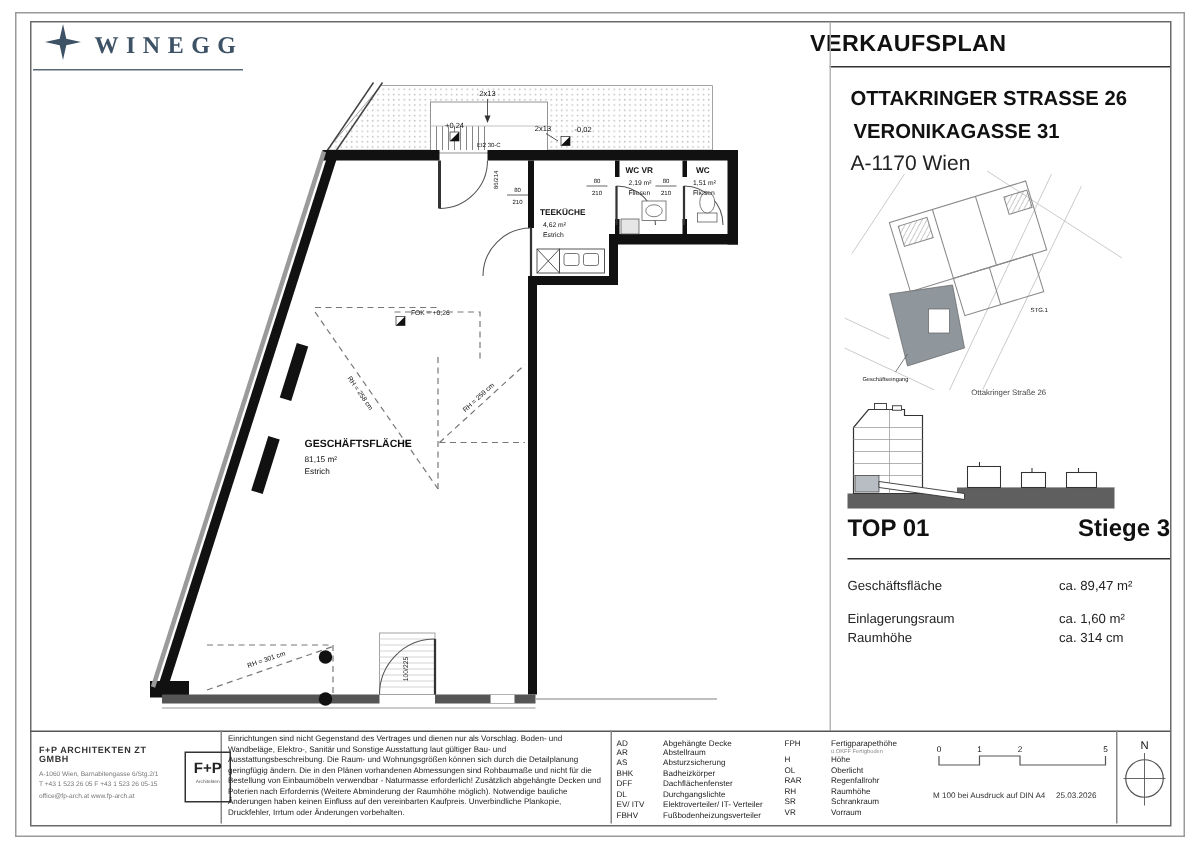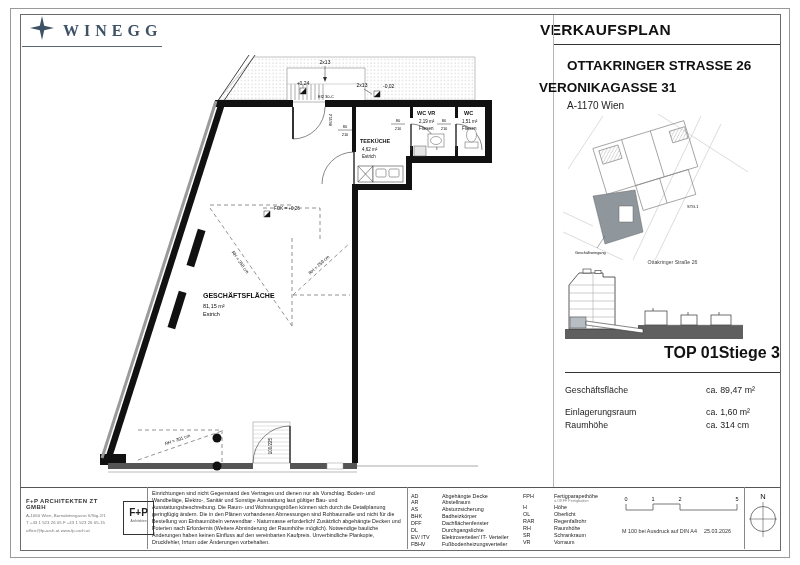--- a/index.html
+++ b/index.html
@@ -12,24 +12,24 @@
   .vline{background:#888;width:1px;}
   
   .logo{left:30px;top:16px;display:flex;align-items:flex-end;gap:9px;}
   .logo-text{font-family:"Liberation Serif",serif;font-weight:600;font-size:16px;letter-spacing:5px;color:#3e5266;}
   .rule-left{left:22px;top:46px;width:140px;background:#5a6876;}
   .title{left:540px;top:21px;font-size:15.5px;font-weight:bold;letter-spacing:.3px;color:#111;}
   .rule-right{left:553px;top:44px;width:227px;background:#333;}
   .side-divider{left:553px;top:15px;height:472px;background:#b5b5b5;}
   
   .addr1{left:567px;top:58px;font-size:13.5px;font-weight:bold;color:#111;}
-  .addr2{left:539px;top:80px;font-size:13.5px;font-weight:bold;color:#111;}
-  .addr3{left:567px;top:100px;font-size:10px;color:#222;}
+  .addr2{left:569px;top:80px;font-size:13.5px;font-weight:bold;color:#111;}
+  .addr3{left:567px;top:100px;font-size:14px;color:#222;}
   .street-label{left:565px;top:259px;width:215px;text-align:center;font-size:5.2px;color:#444;}
-  .top-row{left:565px;top:344px;width:215px;display:flex;justify-content:flex-end;}
+  .top-row{left:565px;top:344px;width:215px;display:flex;justify-content:space-between;}
   .top-row span{font-size:16px;font-weight:bold;color:#111;}
   .top-rule{left:565px;top:372px;width:215px;background:#333;}
   .info{left:565px;top:385px;width:215px;}
   .info-row{display:flex;font-size:8.8px;color:#222;margin-bottom:3px;}
   .info-row.first{margin-bottom:12px;}
   .info-row .lbl{flex:1;}
   .info-row .val{width:74px;}
   
   .band-top{left:20px;top:487px;width:760px;background:#555;}
   .arch{left:26px;top:498px;width:85px;}

